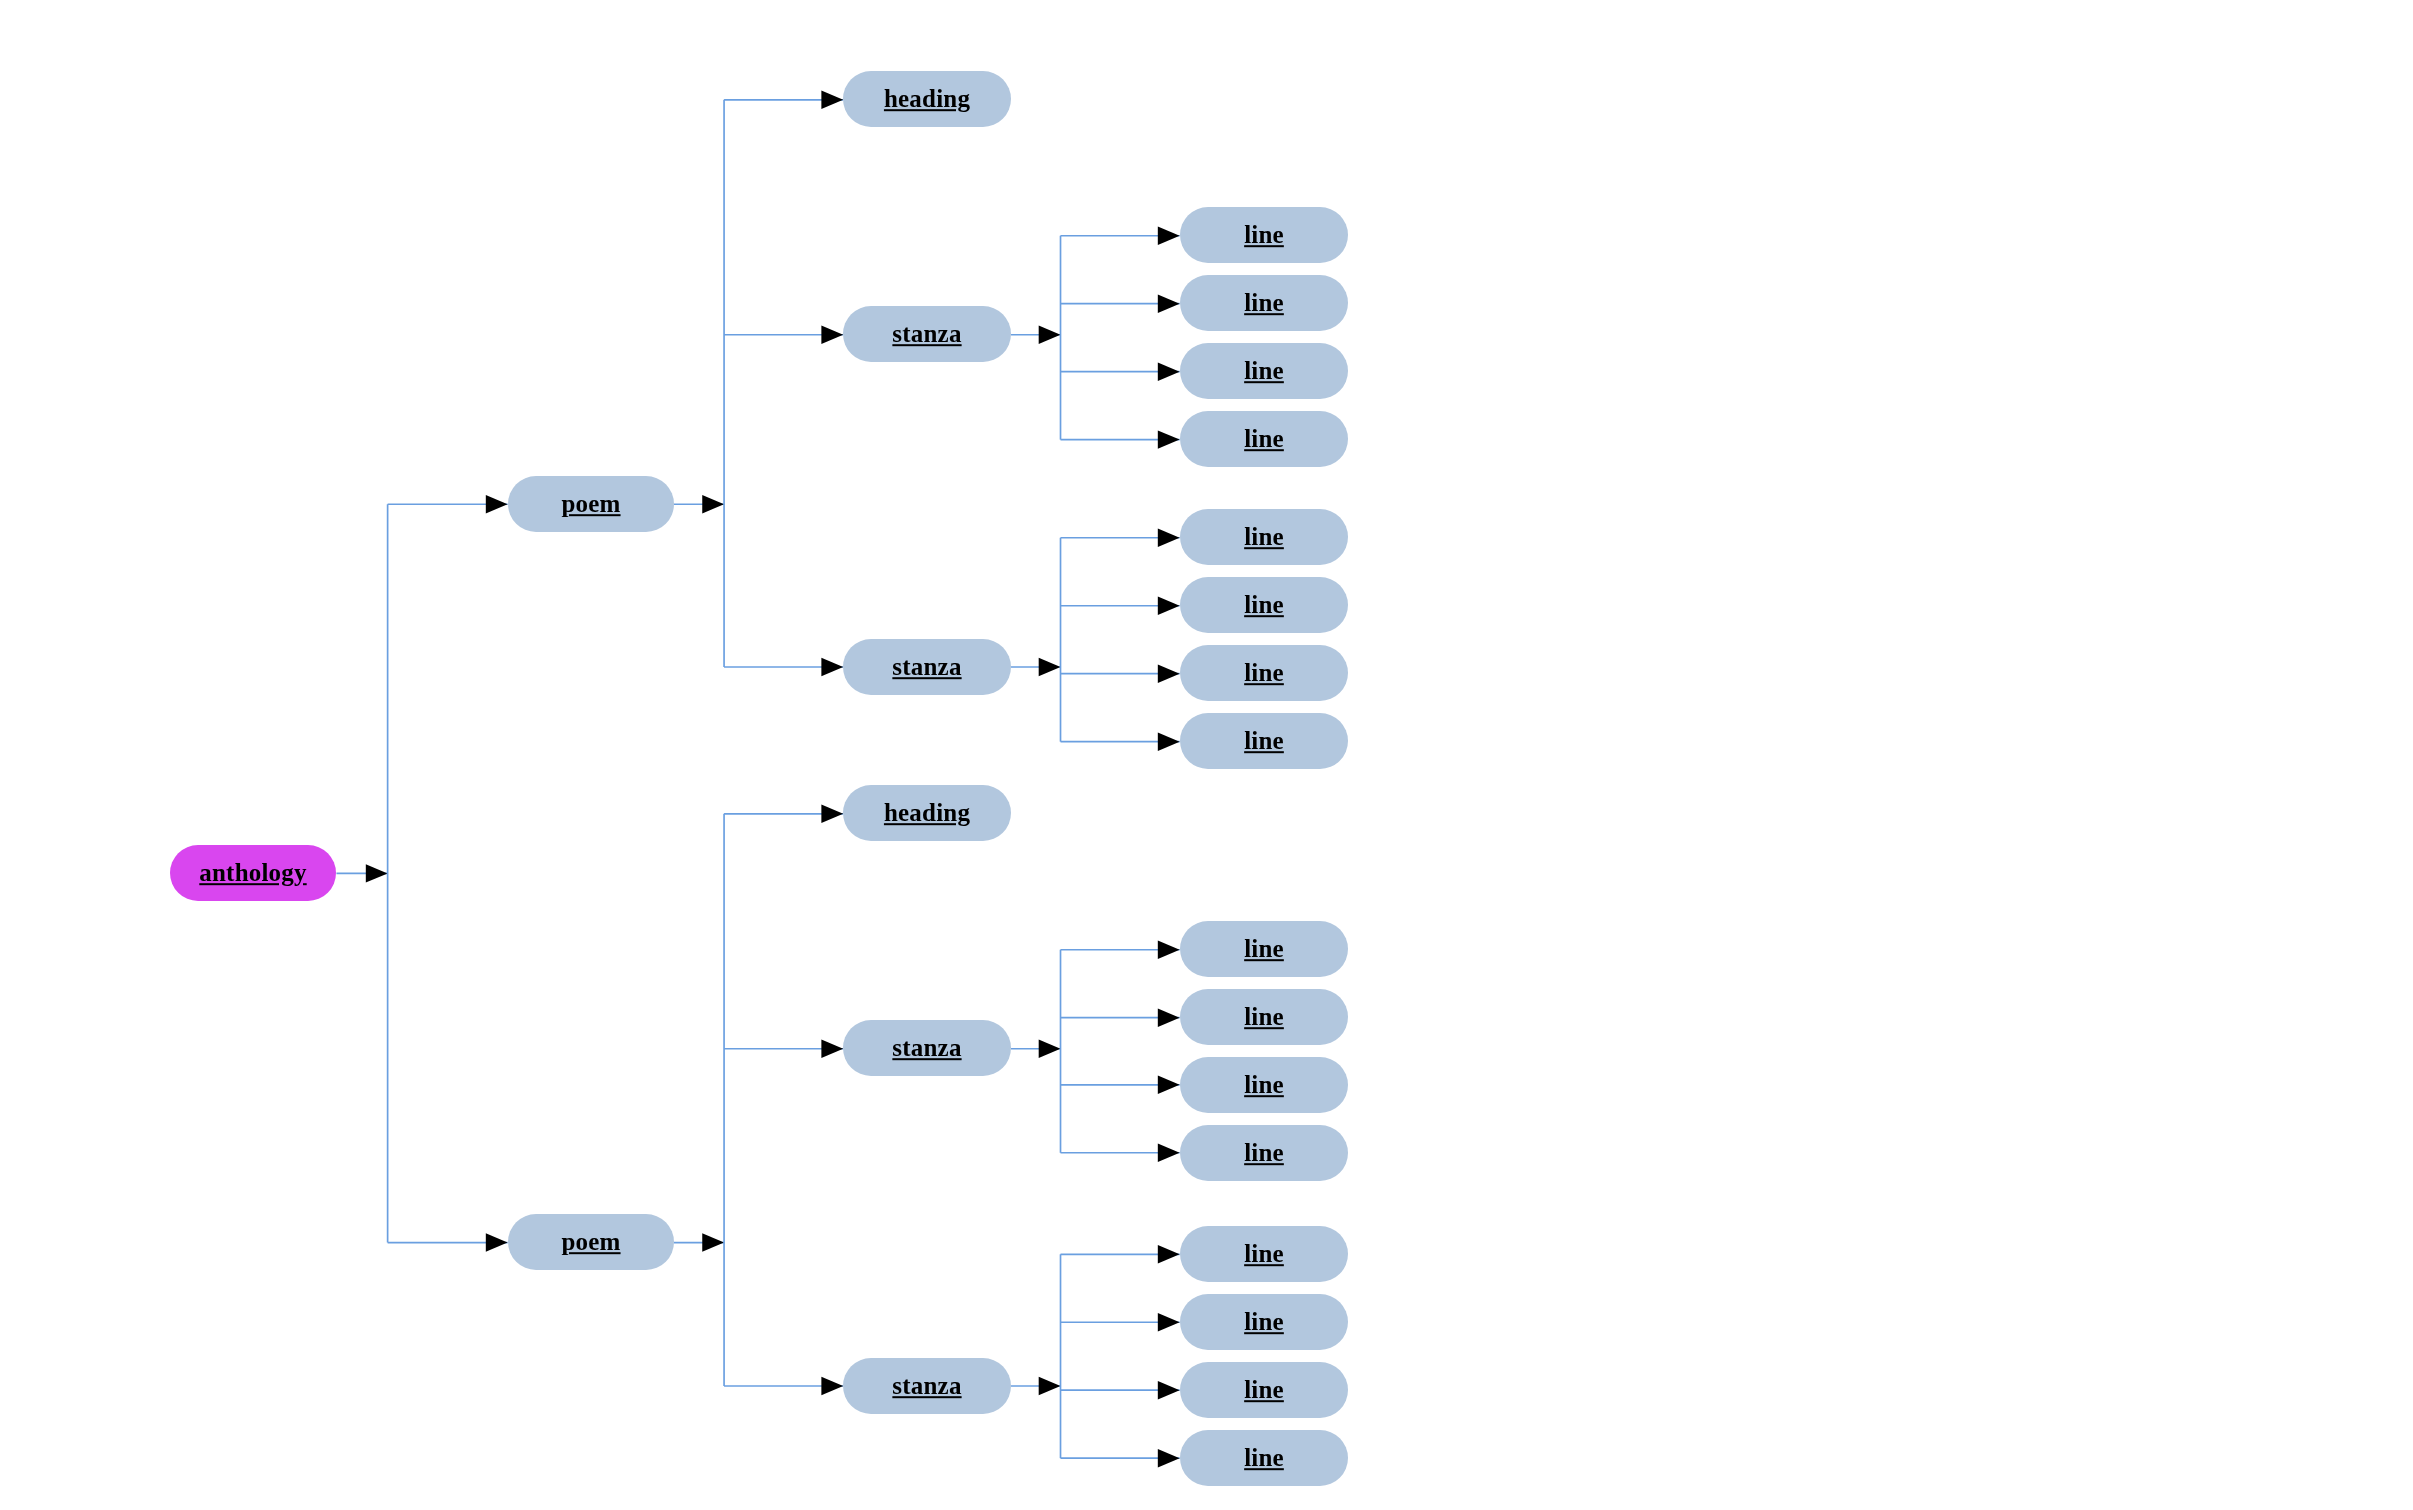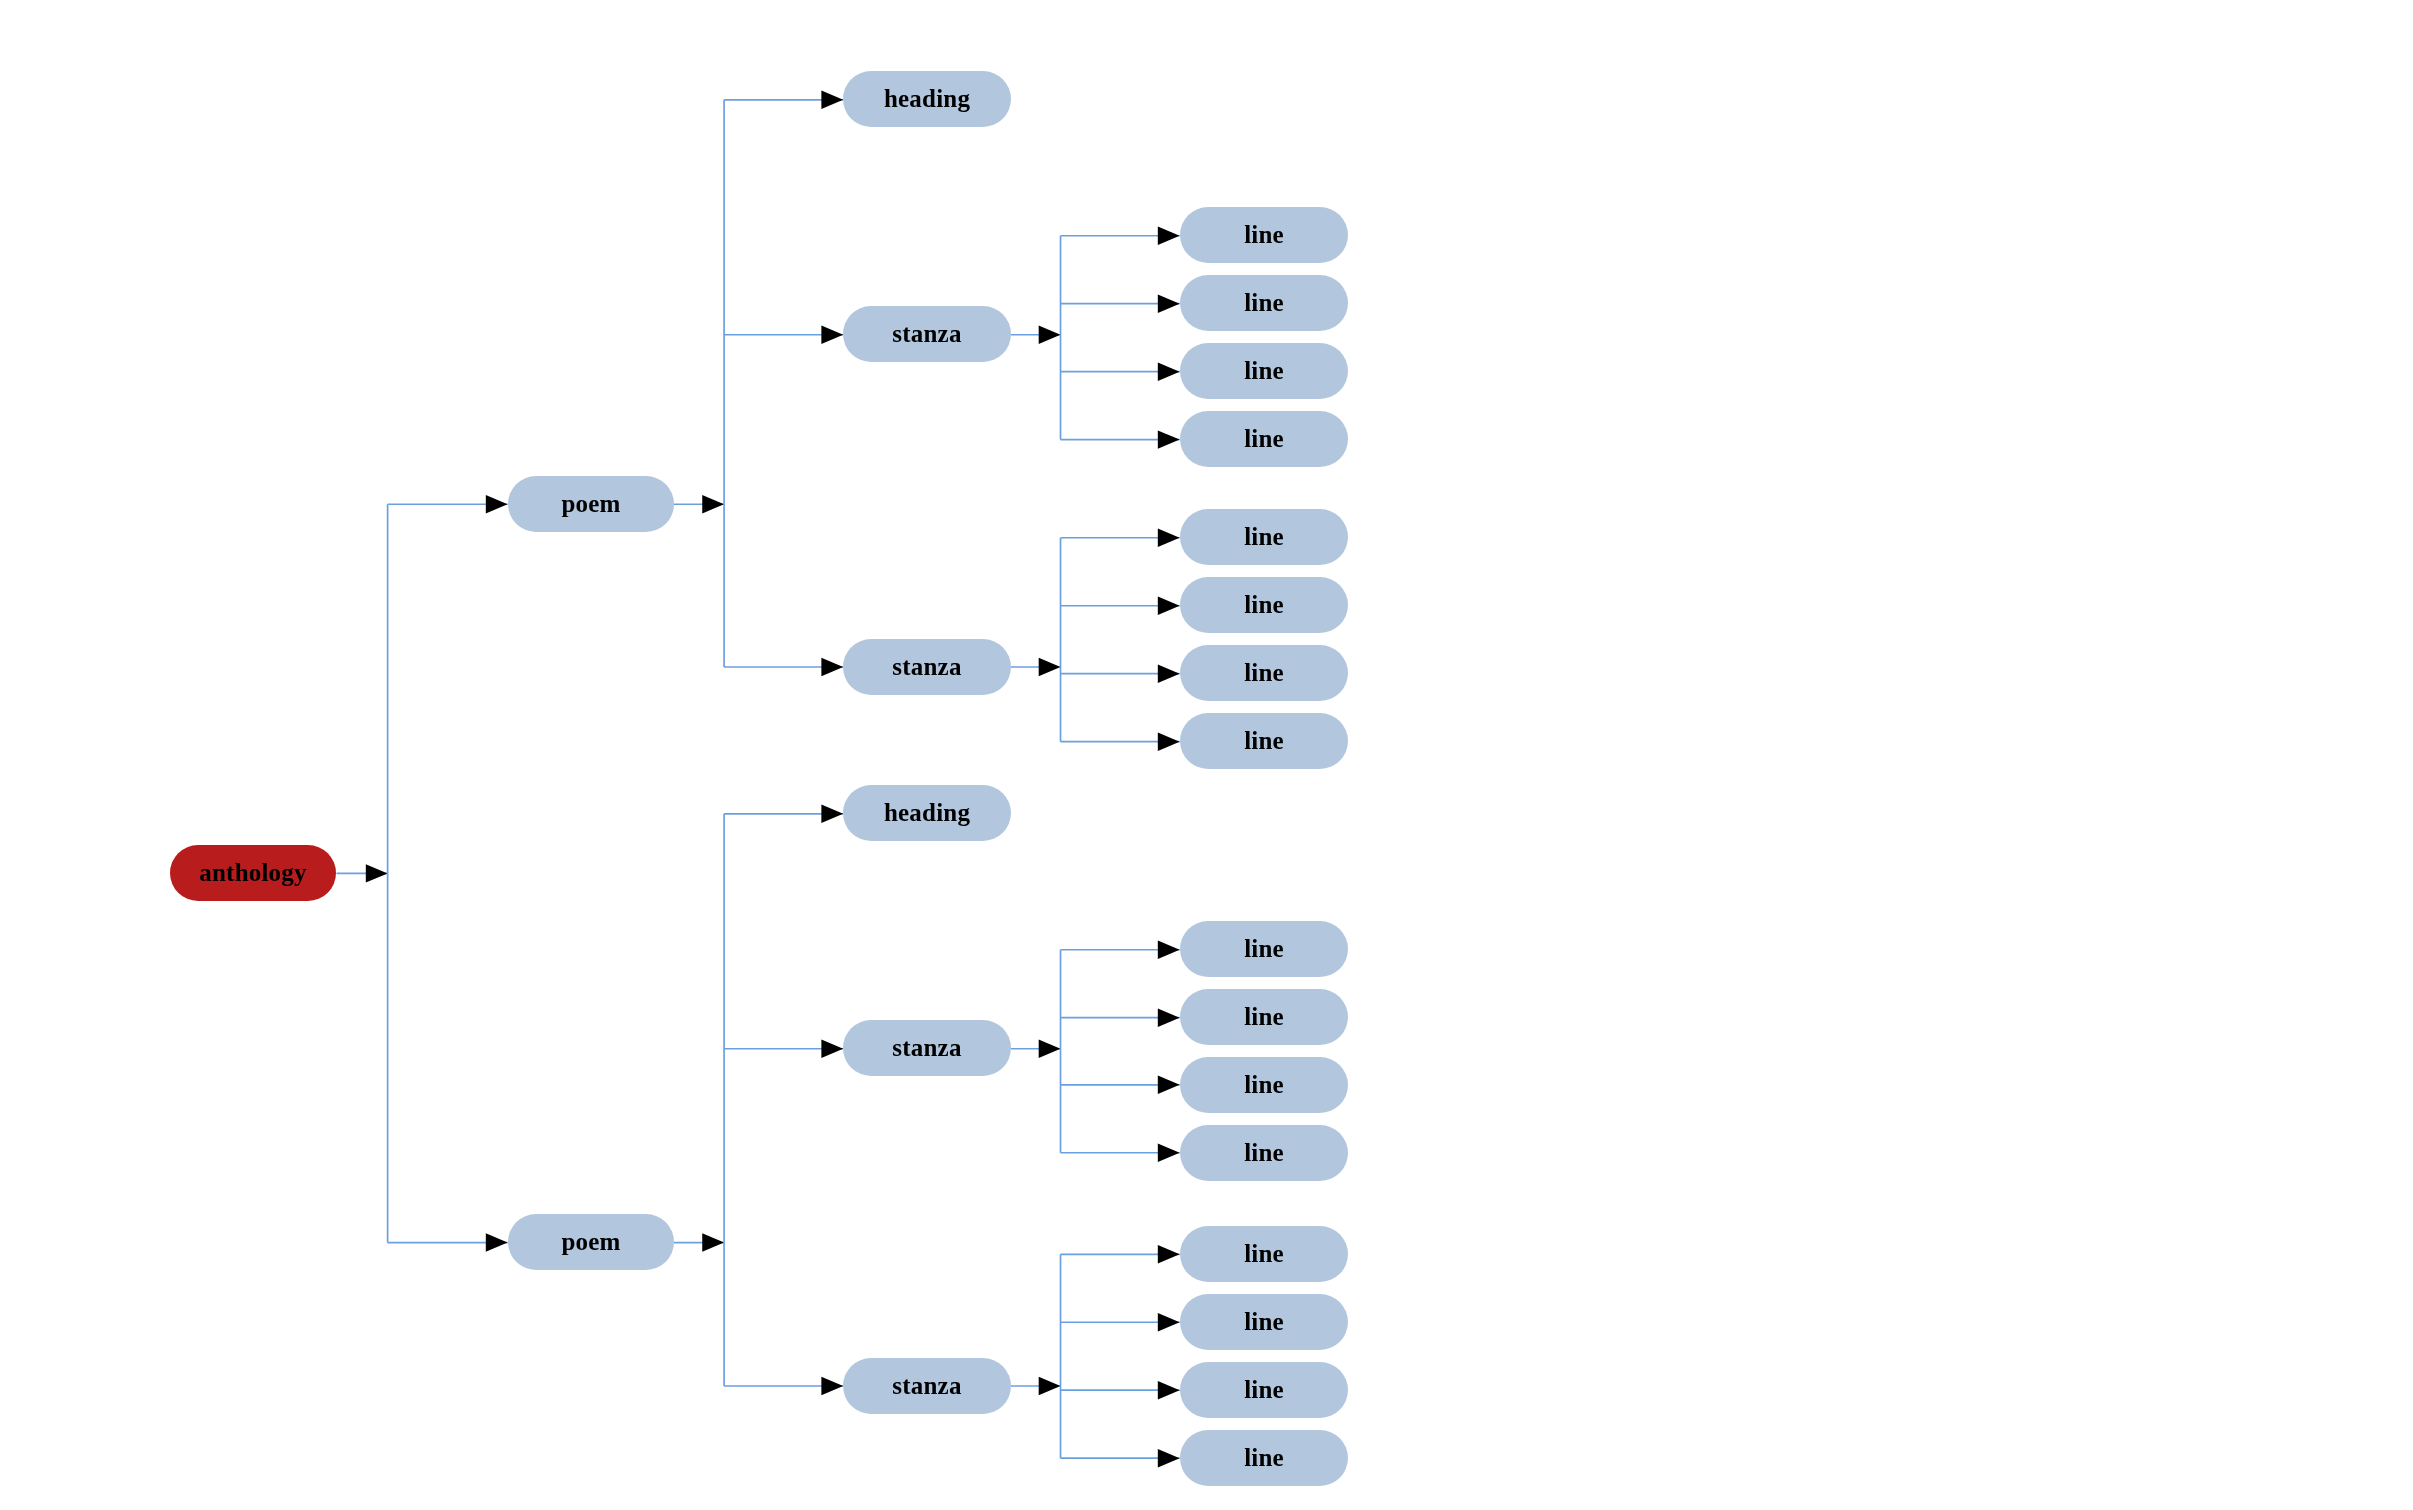--- a/index.html
+++ b/index.html
@@ -42,20 +42,21 @@
     font-weight: bold;
     font-size: 25px;
     letter-spacing: 0.2px;
     line-height: 1;
     white-space: nowrap;
     user-select: none;
   }
   .node-label {
     display: block;
     transform: translateY(-0.8px);
+    text-decoration: underline;
   }
 </style>
 </head>
 <body>
 
 <div id="canvas">
   <svg id="edge-layer" viewBox="0 0 2876 1800" width="2413" height="1511" xmlns="http://www.w3.org/2000/svg">
       <path d="M 401 1040.5 L 462 1040.5" fill="none" stroke="#6a9fe0" stroke-width="2" stroke-linecap="butt"></path>
       <polygon points="462,1040.5 436,1029.5 436,1051.5" fill="#000000"></polygon>
       <path d="M 462 600.5 L 462 1480.5" fill="none" stroke="#6a9fe0" stroke-width="2" stroke-linecap="butt"></path>
@@ -120,21 +121,21 @@
       <path d="M 1264 1494.5 L 1406 1494.5" fill="none" stroke="#6a9fe0" stroke-width="2" stroke-linecap="butt"></path>
       <polygon points="1406,1494.5 1380,1483.5 1380,1505.5" fill="#000000"></polygon>
       <path d="M 1264 1575.5 L 1406 1575.5" fill="none" stroke="#6a9fe0" stroke-width="2" stroke-linecap="butt"></path>
       <polygon points="1406,1575.5 1380,1564.5 1380,1586.5" fill="#000000"></polygon>
       <path d="M 1264 1656.5 L 1406 1656.5" fill="none" stroke="#6a9fe0" stroke-width="2" stroke-linecap="butt"></path>
       <polygon points="1406,1656.5 1380,1645.5 1380,1667.5" fill="#000000"></polygon>
       <path d="M 1264 1737.5 L 1406 1737.5" fill="none" stroke="#6a9fe0" stroke-width="2" stroke-linecap="butt"></path>
       <polygon points="1406,1737.5 1380,1726.5 1380,1748.5" fill="#000000"></polygon>
     </svg>
   <div id="node-layer">
-      <div class="node" style="left: 170px; top: 845px; width: 166px; height: 56px; background: #b91c1c; color: rgb(0, 0, 0);">
+      <div class="node" style="left: 170px; top: 845px; width: 166px; height: 56px; background: #d946ef; color: rgb(0, 0, 0);">
         <span class="node-label">anthology</span>
       </div>
       <div class="node" style="left: 508px; top: 476px; width: 166px; height: 56px; background: rgb(178, 199, 222); color: rgb(0, 0, 0);">
         <span class="node-label">poem</span>
       </div>
       <div class="node" style="left: 843px; top: 71px; width: 168px; height: 56px; background: rgb(178, 199, 222); color: rgb(0, 0, 0);">
         <span class="node-label">heading</span>
       </div>
       <div class="node" style="left: 843px; top: 306px; width: 168px; height: 56px; background: rgb(178, 199, 222); color: rgb(0, 0, 0);">
         <span class="node-label">stanza</span>

